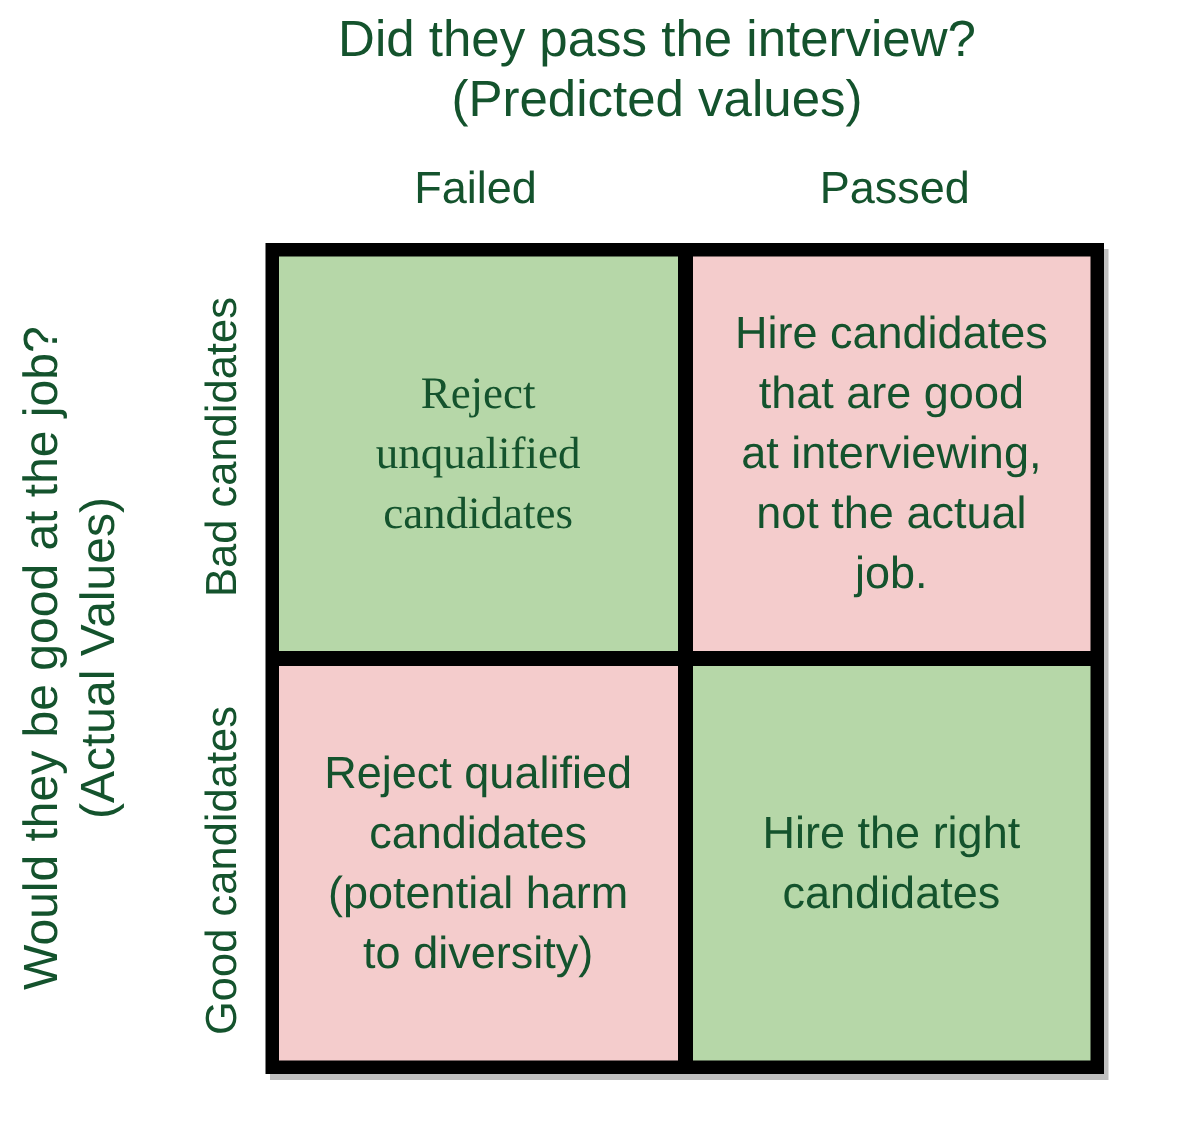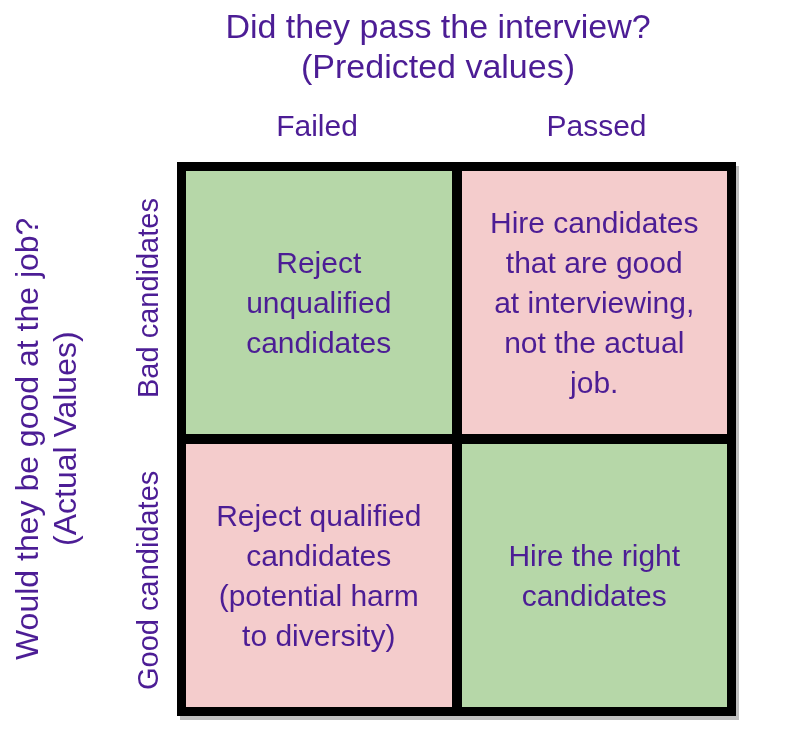--- a/index.html
+++ b/index.html
@@ -2,21 +2,21 @@
 <html><head>
 <meta charset="utf-8">
 <style>
   * { margin: 0; padding: 0; box-sizing: border-box; }
   html, body { background: #ffffff; }
   .page {
     position: relative;
     width: 788px;
     height: 750px;
     background: #ffffff;
-    color: #4c1d95;
+    color: #14532d;
     font-family: "Liberation Sans", "DejaVu Sans", sans-serif;
     overflow: hidden;
   }
 
   
   .x-axis-title {
     position: absolute;
     left: 88px;
     top: 6px;
     width: 700px;
@@ -103,21 +103,21 @@
   <div class="col-header failed">Failed</div>
 
   <div class="y-axis-title">Would they be good at the job?
 (Actual Values)</div>
 
   <div class="row-label bad">Bad candidates</div>
 
   <div class="row-label good">Good candidates</div>
 
   <div class="matrix">
-    <div class="cell" style="background: rgb(182, 215, 168);">Reject
+    <div class="cell" style="background: rgb(182, 215, 168); font-family: Liberation Serif, serif;">Reject
 unqualified
 candidates</div>
     <div class="cell" style="background: rgb(244, 204, 204);">Hire candidates
 that are good
 at interviewing,
 not the actual
 job.</div>
     <div class="cell" style="background: rgb(244, 204, 204); text-align: center;">Reject qualified
 candidates
 (potential harm

